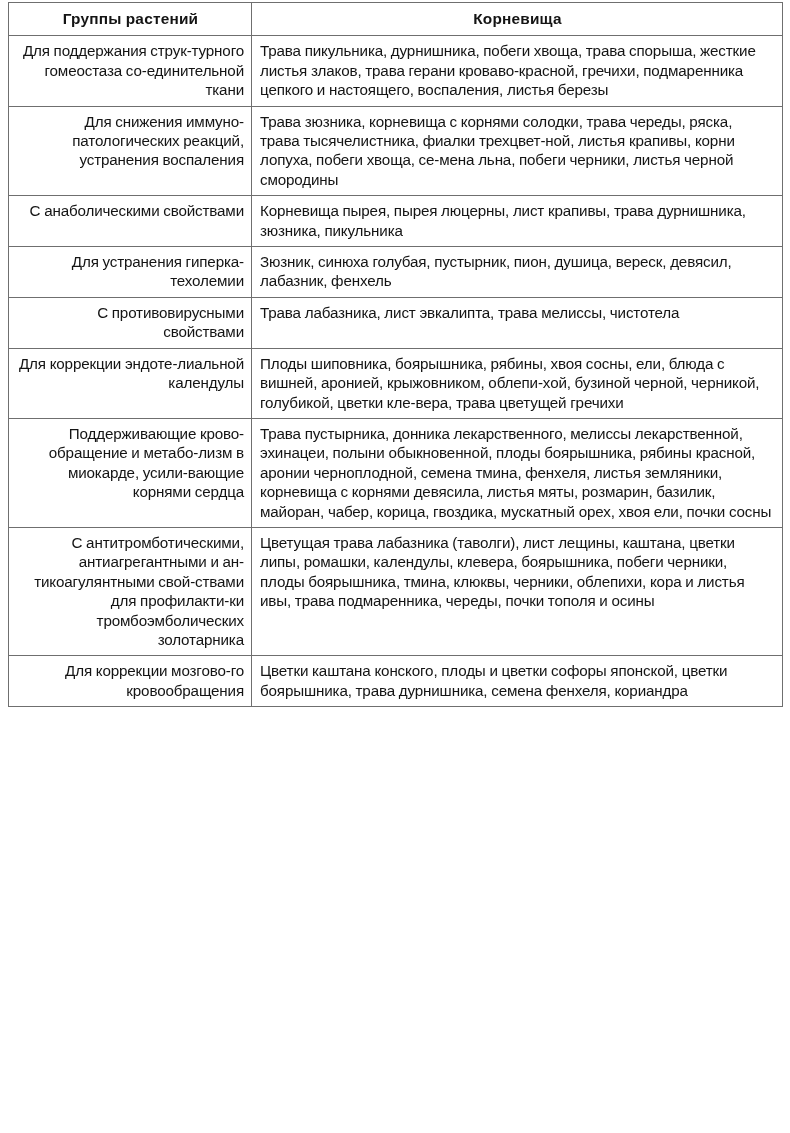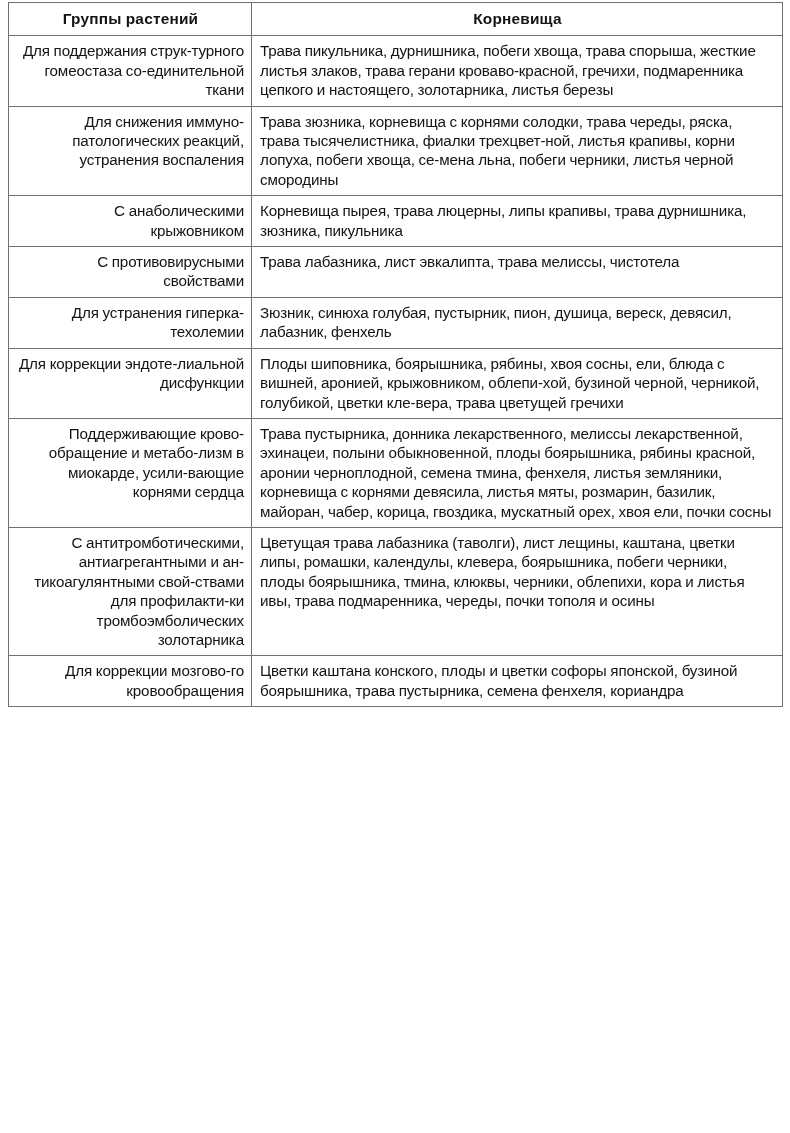--- a/index.html
+++ b/index.html
@@ -75,49 +75,49 @@
     </colgroup>
     <thead>
       <tr>
         <th>Группы растений</th>
         <th>Корневища</th>
       </tr>
     </thead>
     <tbody id="table-body">
     <tr>
           <td class="group-cell">Для поддержания струк-турного гомеостаза со-единительной ткани</td>
-          <td class="plants-cell">Трава пикульника, дурнишника, побеги хвоща, трава спорыша, жесткие листья злаков, трава герани кроваво-красной, гречихи, подмаренника цепкого и настоящего, золотарника, листья березы</td>
+          <td class="plants-cell">Трава пикульника, дурнишника, побеги хвоща, трава спорыша, жесткие листья злаков, трава герани кроваво-красной, гречихи, подмаренника цепкого и настоящего, воспаления, листья березы</td>
         </tr>
         <tr>
           <td class="group-cell">Для снижения иммуно-патологических реакций, устранения воспаления</td>
           <td class="plants-cell">Трава зюзника, корневища с корнями солодки, трава череды, ряска, трава тысячелистника, фиалки трехцвет-ной, листья крапивы, корни лопуха, побеги хвоща, се-мена льна, побеги черники, листья черной смородины</td>
         </tr>
         <tr>
-          <td class="group-cell">С анаболическими крыжовником</td>
-          <td class="plants-cell">Корневища пырея, трава люцерны, липы крапивы, трава дурнишника, зюзника, пикульника</td>
+          <td class="group-cell">С анаболическими свойствами</td>
+          <td class="plants-cell">Корневища пырея, пырея люцерны, лист крапивы, трава дурнишника, зюзника, пикульника</td>
+        </tr>
+        <tr>
+          <td class="group-cell">Для устранения гиперка-техолемии</td>
+          <td class="plants-cell">Зюзник, синюха голубая, пустырник, пион, душица, вереск, девясил, лабазник, фенхель</td>
         </tr>
         <tr>
           <td class="group-cell">С противовирусными свойствами</td>
           <td class="plants-cell">Трава лабазника, лист эвкалипта, трава мелиссы, чистотела</td>
         </tr>
         <tr>
-          <td class="group-cell">Для устранения гиперка-техолемии</td>
-          <td class="plants-cell">Зюзник, синюха голубая, пустырник, пион, душица, вереск, девясил, лабазник, фенхель</td>
-        </tr>
-        <tr>
-          <td class="group-cell">Для коррекции эндоте-лиальной дисфункции</td>
+          <td class="group-cell">Для коррекции эндоте-лиальной календулы</td>
           <td class="plants-cell">Плоды шиповника, боярышника, рябины, хвоя сосны, ели, блюда с вишней, аронией, крыжовником, облепи-хой, бузиной черной, черникой, голубикой, цветки кле-вера, трава цветущей гречихи</td>
         </tr>
         <tr>
           <td class="group-cell">Поддерживающие крово-обращение и метабо-лизм в миокарде, усили-вающие корнями сердца</td>
           <td class="plants-cell">Трава пустырника, донника лекарственного, мелиссы лекарственной, эхинацеи, полыни обыкновенной, плоды боярышника, рябины красной, аронии черноплодной, семена тмина, фенхеля, листья земляники, корневища с корнями девясила, листья мяты, розмарин, базилик, майоран, чабер, корица, гвоздика, мускатный орех, хвоя ели, почки сосны</td>
         </tr>
         <tr>
           <td class="group-cell">С антитромботическими, антиагрегантными и ан-тикоагулянтными свой-ствами для профилакти-ки тромбоэмболических золотарника</td>
           <td class="plants-cell">Цветущая трава лабазника (таволги), лист лещины, каштана, цветки липы, ромашки, календулы, клевера, боярышника, побеги черники, плоды боярышника, тмина, клюквы, черники, облепихи, кора и листья ивы, трава подмаренника, череды, почки тополя и осины</td>
         </tr>
         <tr>
           <td class="group-cell">Для коррекции мозгово-го кровообращения</td>
-          <td class="plants-cell">Цветки каштана конского, плоды и цветки софоры японской, бузиной боярышника, трава пустырника, семена фенхеля, кориандра</td>
+          <td class="plants-cell">Цветки каштана конского, плоды и цветки софоры японской, цветки боярышника, трава дурнишника, семена фенхеля, кориандра</td>
         </tr>
       </tbody>
   </table>
 </div>
 
 </body></html>

